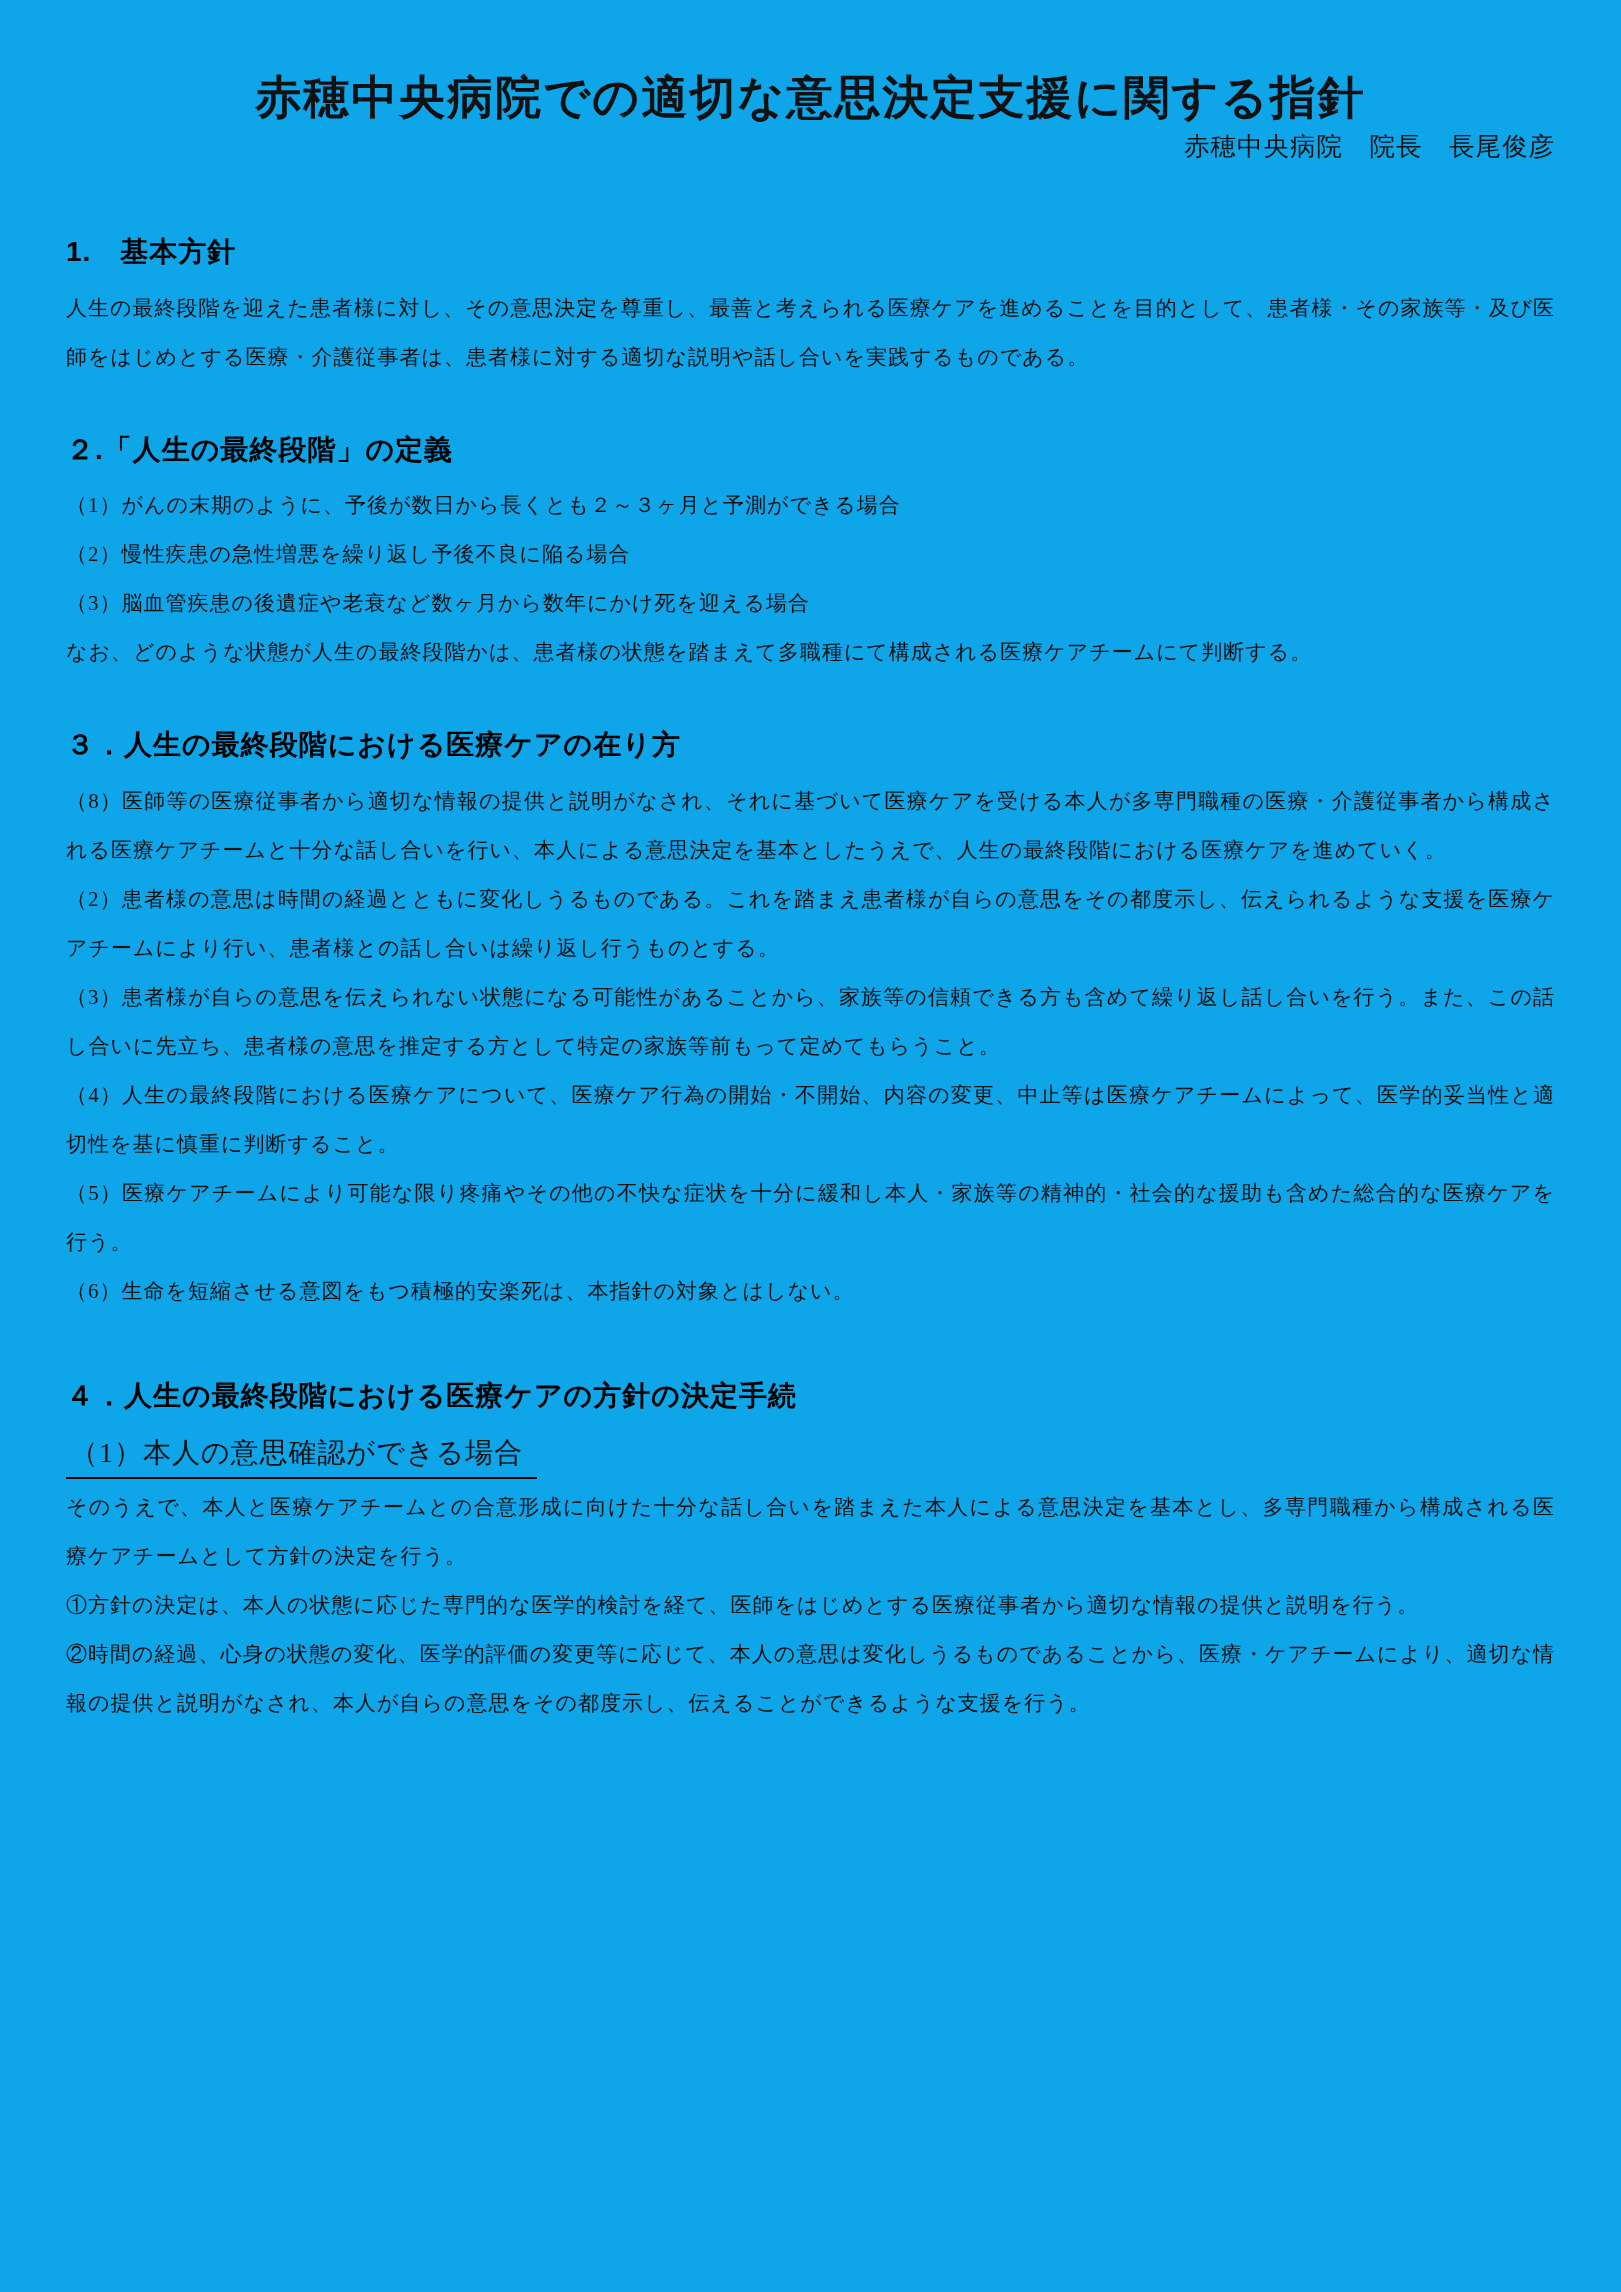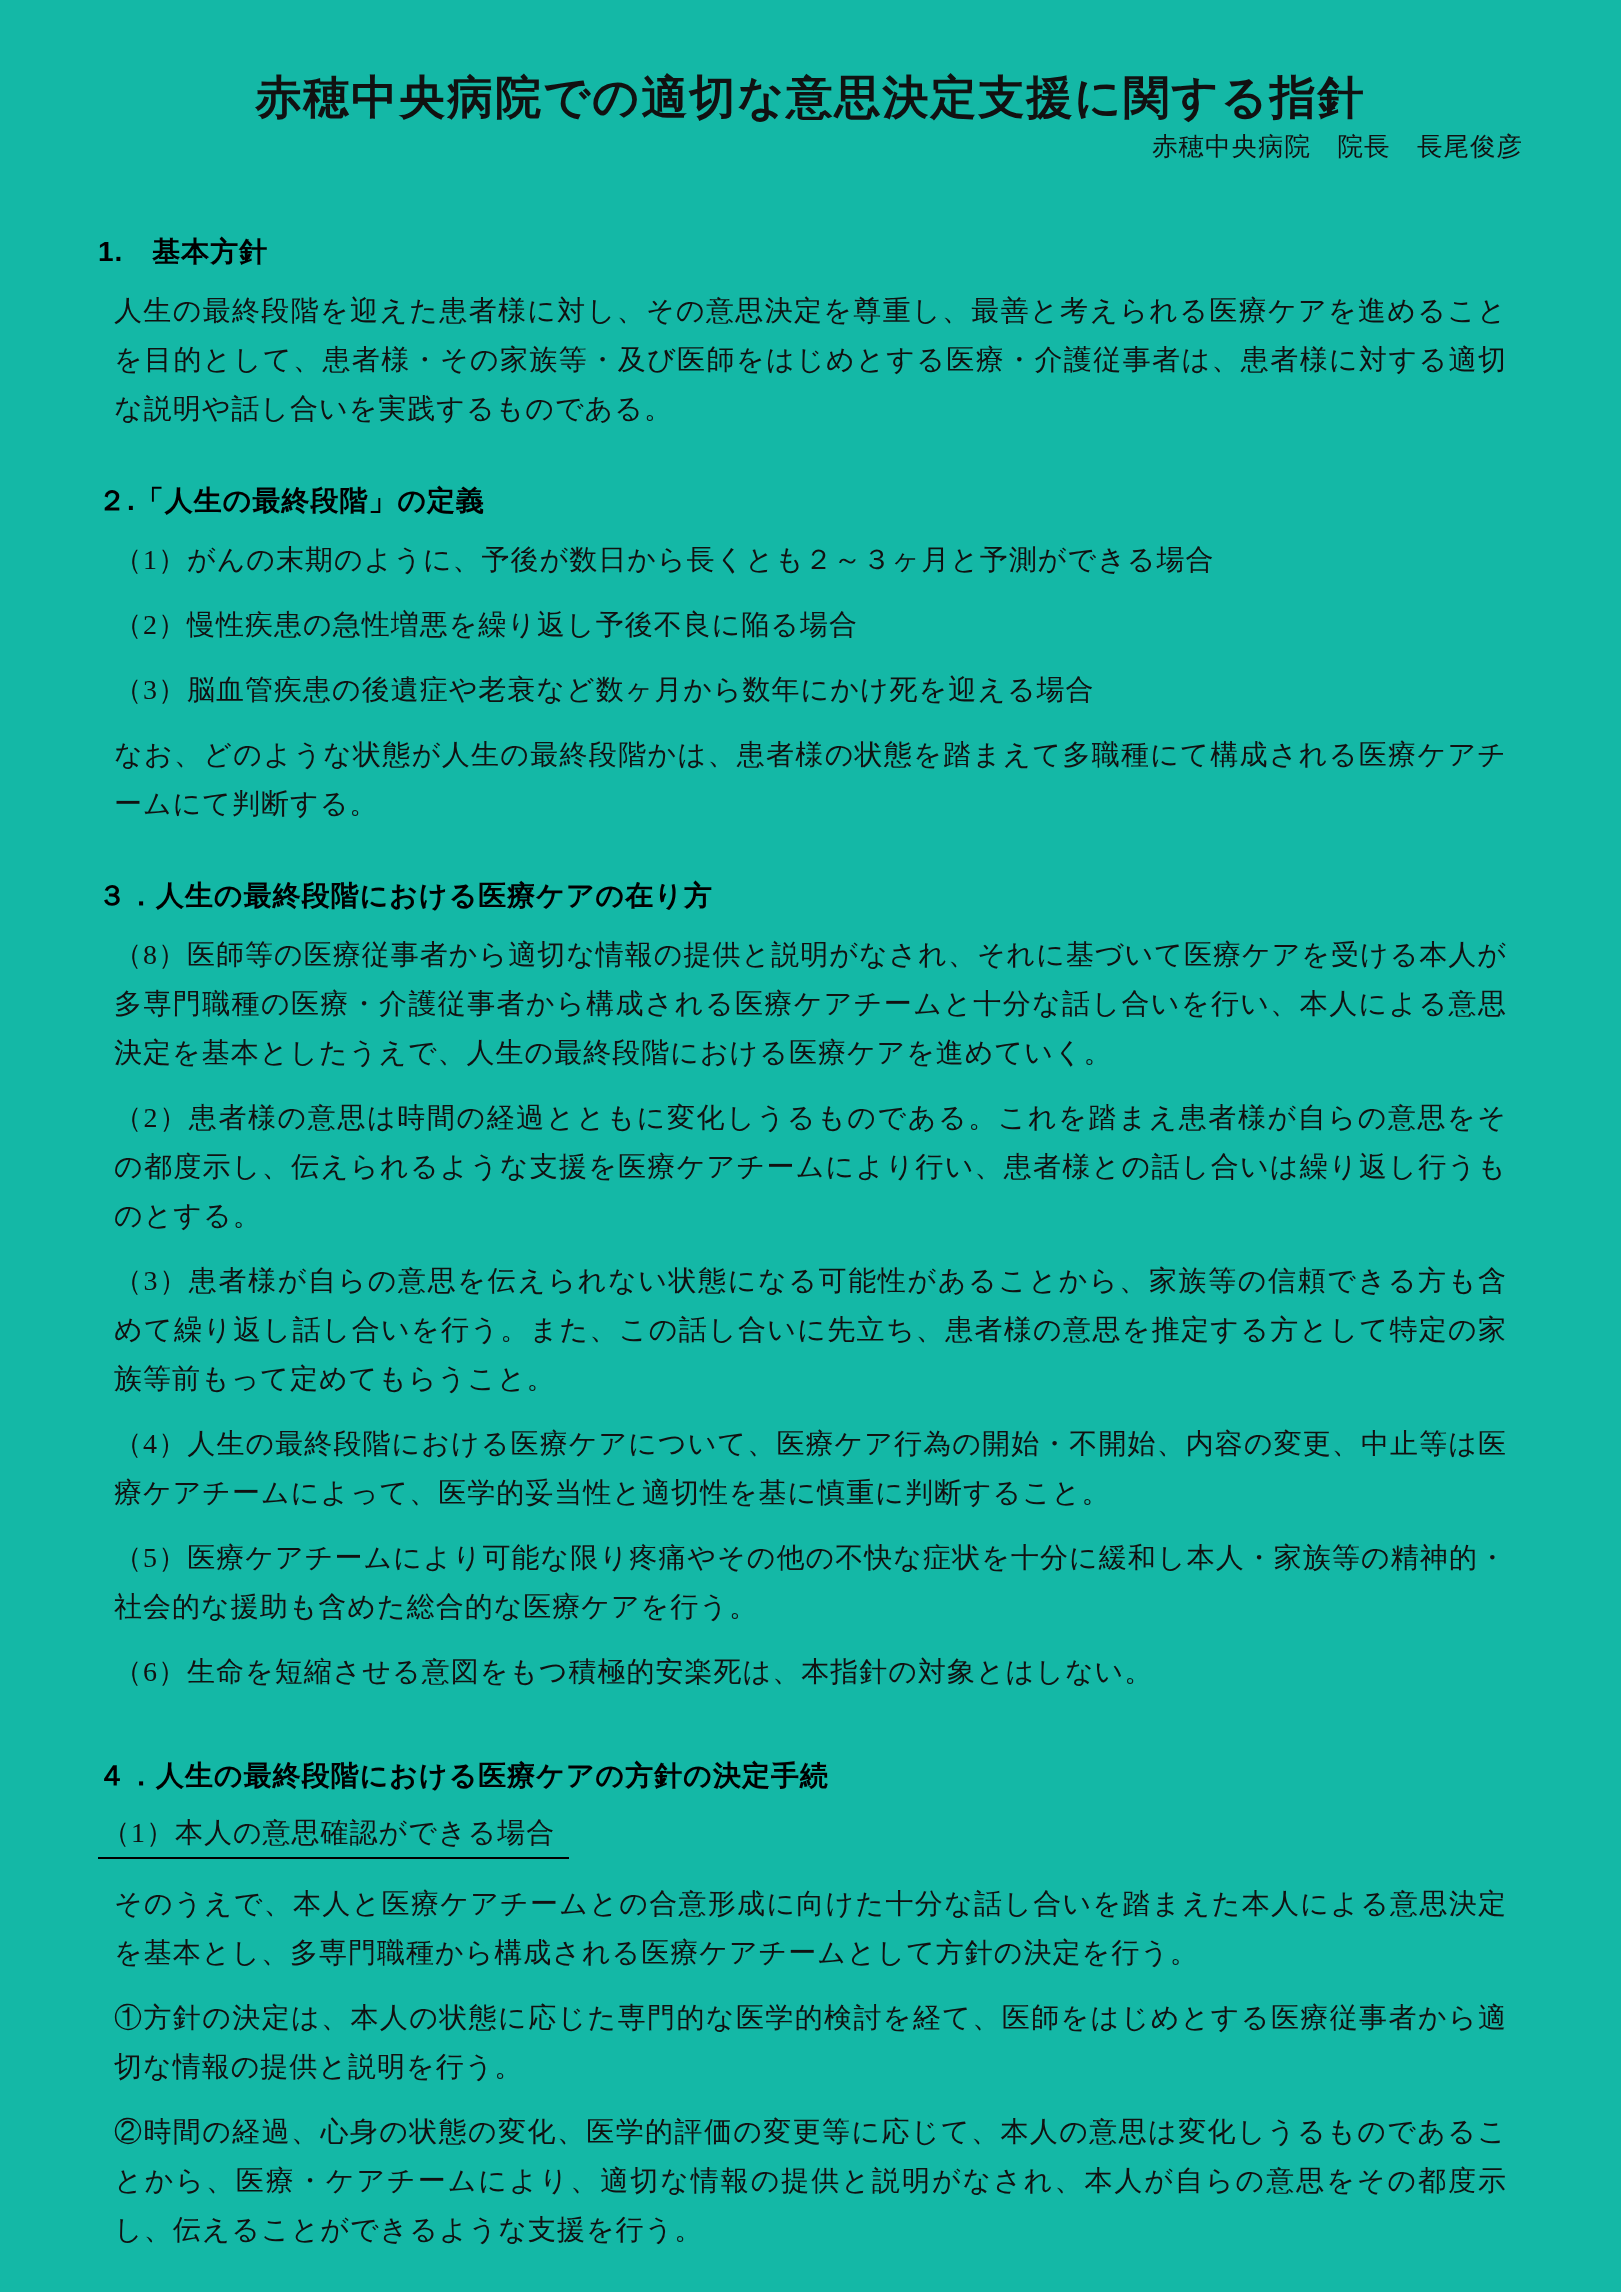--- a/index.html
+++ b/index.html
@@ -5,24 +5,24 @@
   html, body {
     margin: 0;
     padding: 0;
     background: #ffffff;
   }
   .page {
     position: relative;
     width: 1621px;
     height: 2293px;
     margin: 0 auto;
-    background: #14b8a6;
+    background: #0ea5e9;
     color: #111111;
     box-sizing: border-box;
-    padding: 0 98px;
+    padding: 0 66px;
     overflow: hidden;
     font-family: "Liberation Serif", "DejaVu Serif", serif;
   }
   .doc-title {
     margin: 0;
     padding-top: 67px;
     text-align: center;
     font-size: 46px;
     font-weight: 700;
     letter-spacing: 2px;
@@ -53,22 +53,22 @@
     display: inline-block;
     font-size: 28px;
     line-height: 45px;
     letter-spacing: 1px;
     border-bottom: 2.9px solid #000000;
     padding: 0 13.7px 2px 3.9px;
     margin: 2px 0 3.9px 0;
     text-align: center;
   }
   p.body-par {
-    margin: 16px;
-    font-size: 28px;
+    margin: 0;
+    font-size: 21px;
     line-height: 49px;
     letter-spacing: 1px;
     text-align: justify;
     text-justify: inter-ideograph;
   }
   section { margin: 0; }
 </style>
 </head>
 <body>
 

